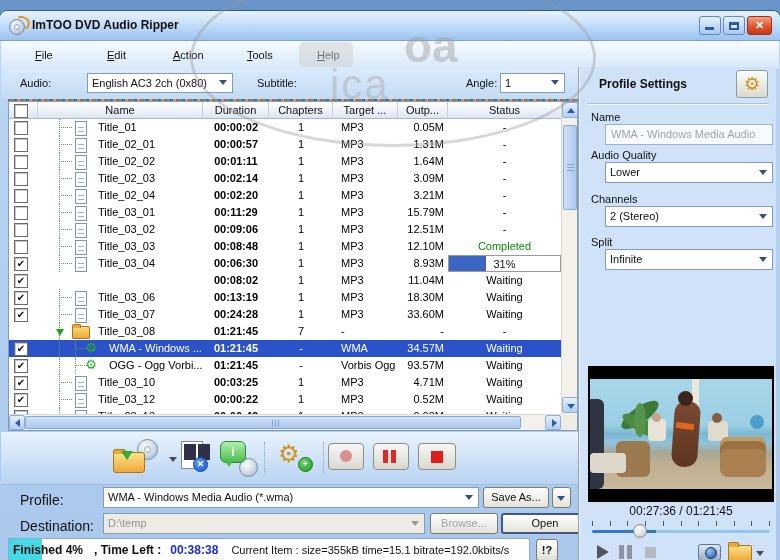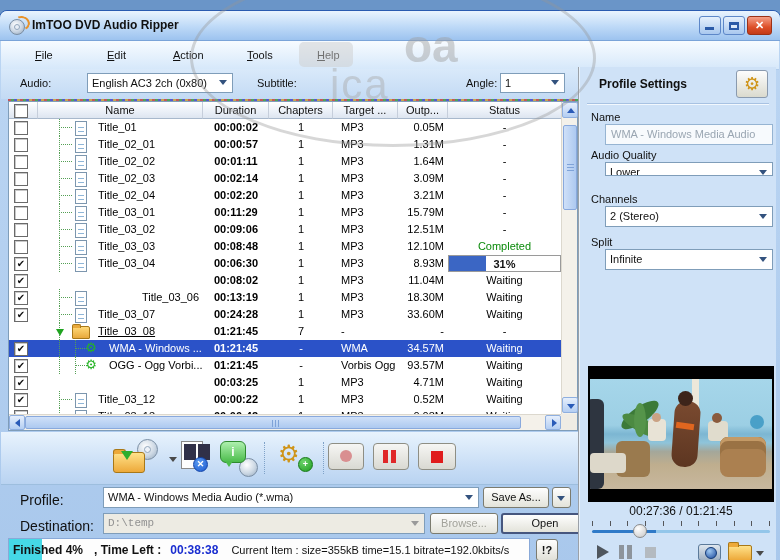--- a/index.html
+++ b/index.html
@@ -20,21 +20,21 @@
   .g-close{position:absolute;left:0;top:2px;width:100%;text-align:center;color:#fff;font-weight:bold;font-size:11px;}
   
   .menubar{position:absolute;left:1px;top:30px;width:778px;height:28px;background:linear-gradient(#f7fbff,#d6e8fa);border-bottom:1px solid #b0ccec;}
   .menu-item{position:absolute;top:6px;height:17px;padding:0 10px;font-size:11px;color:#111;line-height:17px;}
   .menu-item::first-letter{text-decoration:underline;}
   
   .topbar{position:absolute;left:1px;top:58px;width:577px;height:30px;background:linear-gradient(#d9e9fa,#c3daf4);}
   .tb-label{position:absolute;top:8px;font-size:11px;color:#111;}
   .combo{position:absolute;height:20px;background:#fff;border:1px solid #7f9db9;box-sizing:border-box;font-size:11px;line-height:18px;color:#111;padding-left:4px;white-space:nowrap;overflow:hidden;}
   .combo .arr{position:absolute;right:5px;top:6px;width:0;height:0;border-left:4px solid transparent;border-right:4px solid transparent;border-top:5px solid #33527e;}
-  .combo.disabled{background:#edebe3;color:#929292;font-family:Liberation Mono, monospace;}
+  .combo.disabled{background:#edebe3;color:#929292;}
   .combo.disabled .arr{border-top-color:#9a9a9a;}
   
   .rainbow{position:absolute;left:8px;top:88px;width:570px;height:2px;background:repeating-linear-gradient(90deg,#c84040 0 3px,#3c9c3c 3px 6px,#4444c8 6px 9px,#c8a030 9px 12px);opacity:.85;}
   
   .grid{position:absolute;left:8px;top:90px;width:570px;height:330px;background:#fff;border:1px solid #7f9db9;box-sizing:border-box;font-size:11px;}
   .ghead{position:absolute;left:0;top:0;width:552px;height:17px;background:linear-gradient(#ffffff,#e7edf6 70%,#dde5f0);}
   .hcell{position:absolute;top:0;height:17px;line-height:16px;text-align:center;color:#111;border-right:1px solid #c6cedb;border-bottom:1px solid #a8b8cc;box-sizing:border-box;background:linear-gradient(#ffffff,#e7edf6 70%,#dde5f0);}
   .gbody{position:absolute;left:0;top:17px;width:552px;height:296px;overflow:hidden;background:#fff;}
   .trow{position:relative;height:17px;}
   .trow.sel{background:#2b52c8;color:#fff;}
@@ -43,21 +43,21 @@
   .c-name{left:29px;width:165px;}
   .c-dur{left:194px;width:66px;text-align:center;font-weight:bold;}
   .c-chap{left:260px;width:64px;text-align:center;}
   .c-tgt{left:324px;width:65px;padding-left:8px;}
   .c-out{left:389px;width:50px;text-align:right;padding-right:4px;}
   .c-status{left:439px;width:113px;text-align:center;}
   .cb{position:absolute;left:5px;top:2px;width:12px;height:12px;background:#fff;border:1px solid #6a6a6a;box-shadow:inset 1px 1px 0 #c8c8c8;font-size:10px;line-height:12px;text-align:center;color:#111;}
   .trow .st-completed{color:#0a8a0a;}
   .pbox{position:absolute;left:0;top:0;width:113px;height:17px;background:#fff;border:1px solid #9a9a9a;box-sizing:border-box;}
   .pfill{position:absolute;left:0;top:0;bottom:0;width:33%;background:#3b66c4;}
-  .plabel{position:relative;color:#111;font-weight:bold;}
+  .plabel{position:relative;color:#111;}
   .tree-v{position:absolute;top:0;bottom:0;border-left:1px dotted #55a055;}
   .tree-h{position:absolute;top:8px;border-top:1px dotted #55a055;}
   .exp{position:absolute;left:18px;top:6px;width:0;height:0;border-left:4px solid transparent;border-right:4px solid transparent;border-top:7px solid #1fa31f;}
   .ic-doc{position:absolute;left:37px;top:2px;width:10px;height:13px;background:#fff;border:1px solid #7c96ae;background-image:repeating-linear-gradient(to bottom,transparent 0 3px,#8fb6d8 3px 4px);background-size:6px 100%;background-position:2px 2px;background-repeat:no-repeat;}
   .ic-folder{position:absolute;left:34px;top:3px;width:16px;height:11px;background:linear-gradient(#ffd978,#e8a93c);border:1px solid #a87818;border-radius:2px 2px 1px 1px;}
   .ic-folder::before{content:"";position:absolute;left:-1px;top:-3px;width:7px;height:3px;background:#e8a93c;border:1px solid #a87818;border-bottom:none;border-radius:2px 2px 0 0;}
   .ic-gear{position:absolute;left:46px;top:0px;width:14px;height:16px;color:#26b426;font-size:13px;line-height:16px;text-align:center;}
   .nm{position:absolute;top:0;line-height:17px;}
   
   .vscroll{position:absolute;top:0;right:0;width:16px;height:312px;background:#f4f1ea;border-left:1px solid #dcd8ce;box-sizing:border-box;}
@@ -379,21 +379,21 @@
           </div>
         </div>
         <div class="trow">
           <div class="tcell c-check">
             <div class="cb on">✔</div>
           </div>
           <div class="tcell c-name">
             <div class="tree-v" style="left: 21px;"></div>
             <div class="tree-h" style="left: 21px; width: 13px;"></div>
             <div class="ic-doc"></div>
-            <div class="nm" style="left: 60px; margin-left: 44px;">Title_03_06</div>
+            <div class="nm" style="left: 60px;">Title_03_06</div>
           </div>
           <div class="tcell c-dur">00:13:19</div>
           <div class="tcell c-chap">1</div>
           <div class="tcell c-tgt">MP3</div>
           <div class="tcell c-out">18.30M</div>
           <div class="tcell c-status">
             <div class="st">Waiting</div>
           </div>
         </div>
         <div class="trow">
@@ -413,21 +413,21 @@
           <div class="tcell c-status">
             <div class="st">Waiting</div>
           </div>
         </div>
         <div class="trow">
           <div class="tcell c-check"></div>
           <div class="tcell c-name">
             <div class="tree-v" style="left: 21px;"></div>
             <div class="exp"></div>
             <div class="ic-folder"></div>
-            <div class="nm" style="left: 60px; text-decoration: underline;">Title_03_08</div>
+            <div class="nm" style="left: 60px;">Title_03_08</div>
           </div>
           <div class="tcell c-dur">01:21:45</div>
           <div class="tcell c-chap">7</div>
           <div class="tcell c-tgt">-</div>
           <div class="tcell c-out">-</div>
           <div class="tcell c-status">
             <div class="st">-</div>
           </div>
         </div>
         <div class="trow sel">
@@ -464,20 +464,26 @@
           <div class="tcell c-chap">-</div>
           <div class="tcell c-tgt">Vorbis Ogg</div>
           <div class="tcell c-out">93.57M</div>
           <div class="tcell c-status">
             <div class="st">Waiting</div>
           </div>
         </div>
         <div class="trow">
           <div class="tcell c-check">
             <div class="cb on">✔</div>
+          </div>
+          <div class="tcell c-name">
+            <div class="tree-v" style="left: 21px;"></div>
+            <div class="tree-h" style="left: 21px; width: 13px;"></div>
+            <div class="ic-doc"></div>
+            <div class="nm" style="left: 60px;">Title_03_10</div>
           </div>
           <div class="tcell c-dur">00:03:25</div>
           <div class="tcell c-chap">1</div>
           <div class="tcell c-tgt">MP3</div>
           <div class="tcell c-out">4.71M</div>
           <div class="tcell c-status">
             <div class="st">Waiting</div>
           </div>
         </div>
         <div class="trow">
@@ -602,21 +608,21 @@
 
   <div class="rightpanel">
     <div class="rp-title">Profile Settings</div>
     <div class="rp-gearbtn"><span class="gear-gold">⚙</span></div>
     <div class="rp-div"></div>
 
     <span class="rp-label" style="top:44px">Name</span>
     <div class="rp-input" style="top:57px">WMA - Windows Media Audio</div>
 
     <span class="rp-label" style="top:82px">Audio Quality</span>
-    <div class="combo rp-combo" style="top:95px;height:14px">
+    <div class="combo rp-combo" style="top:95px;height:21px">
       <span>Lower</span><span class="arr" style="top:7px"></span>
     </div>
 
     <span class="rp-label" style="top:126px">Channels</span>
     <div class="combo rp-combo" style="top:139px;height:21px">
       <span>2 (Stereo)</span><span class="arr" style="top:7px"></span>
     </div>
 
     <span class="rp-label" style="top:169px">Split</span>
     <div class="combo rp-combo" style="top:182px;height:21px">

